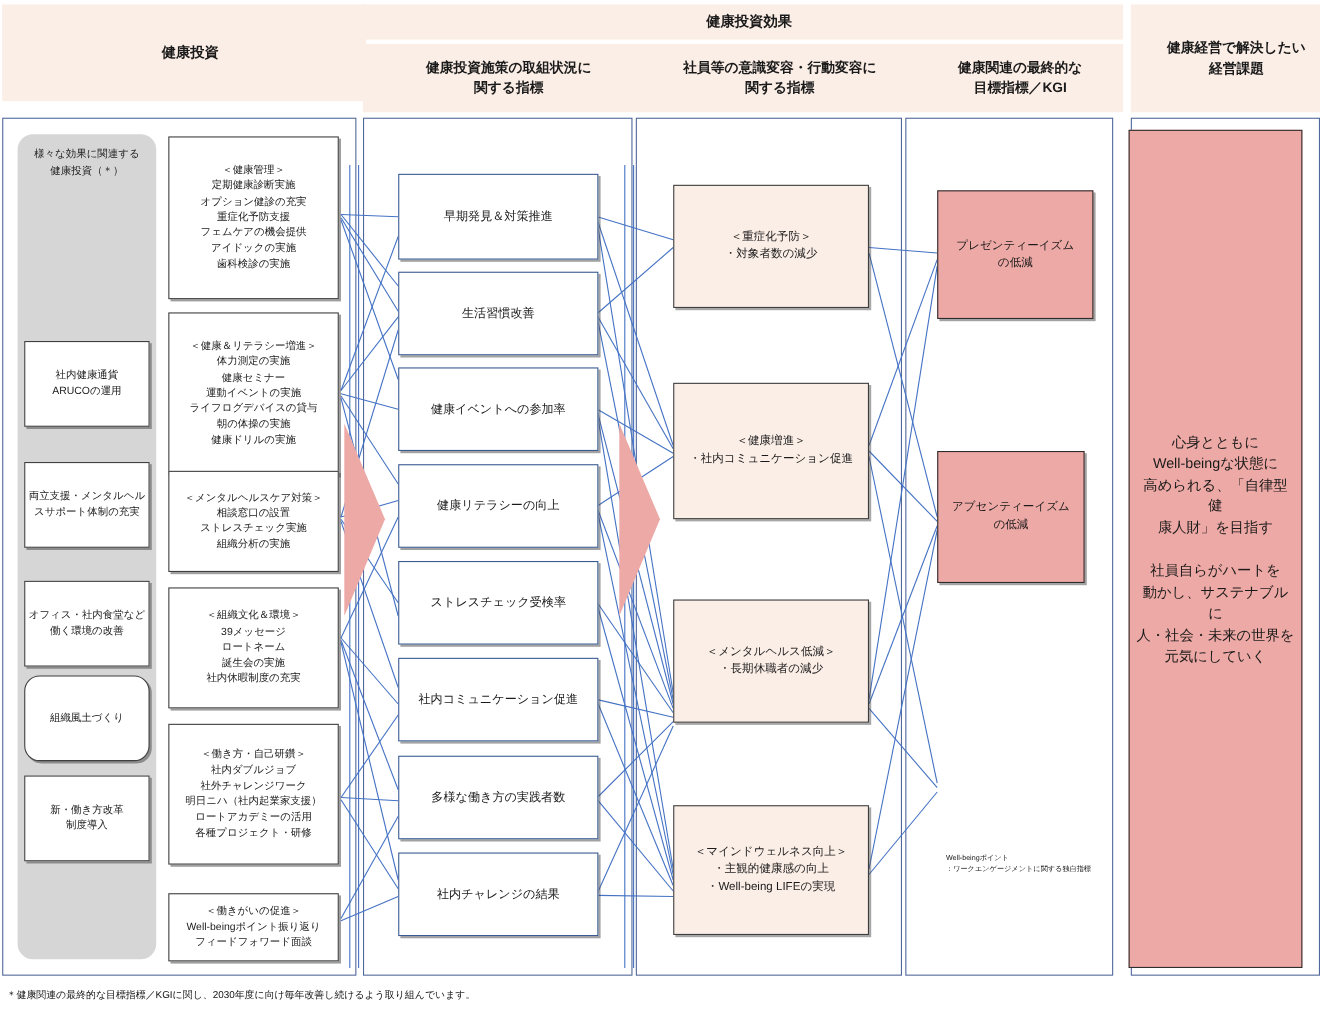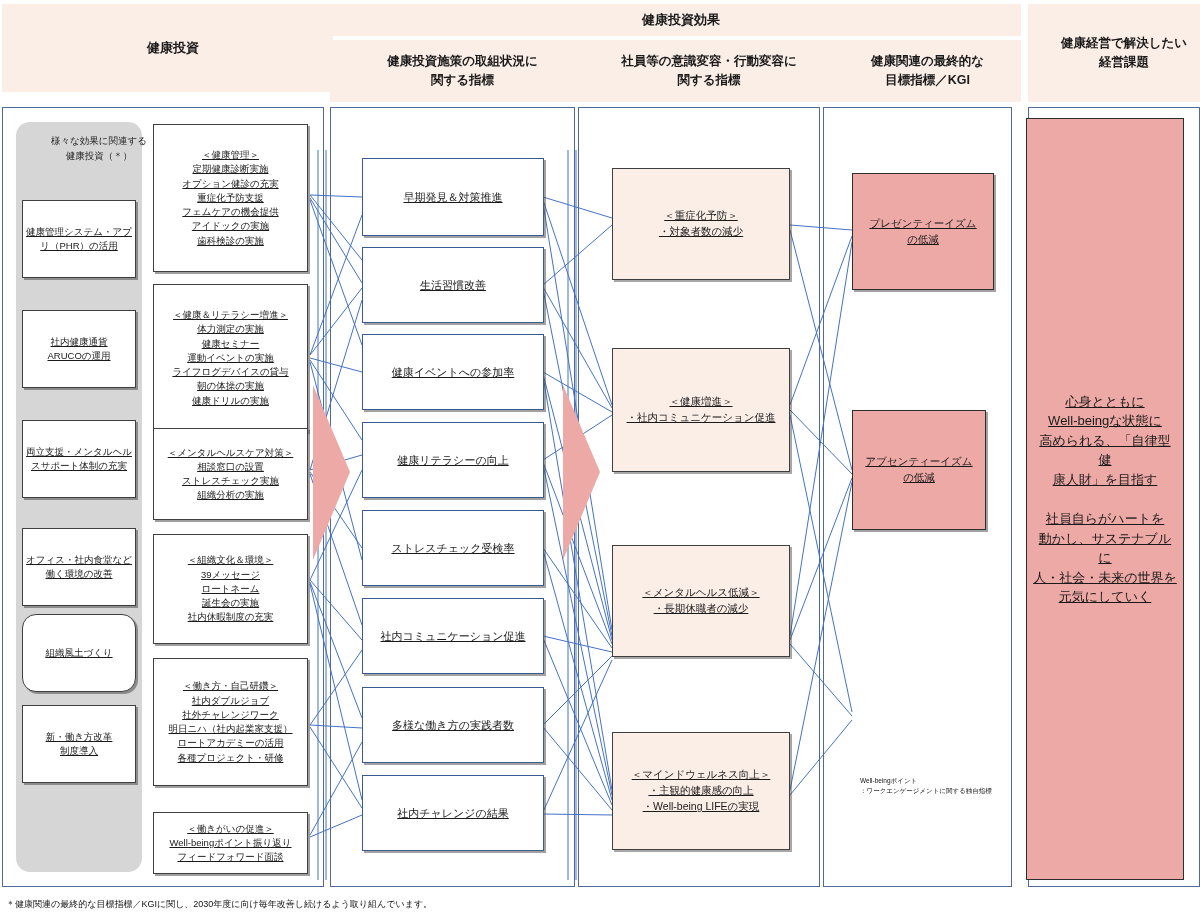--- a/index.html
+++ b/index.html
@@ -37,32 +37,31 @@
   .grey-wrap{
     position:absolute;
     background:#d6d6d6;
     border-radius:14px;
   }
   .grey-title{
     position:absolute;
     text-align:center;
     line-height:1.6;
     color:#222;
-    padding-left:20px;
   }
 
   
   .box{
     position:absolute;
     display:flex;align-items:center;justify-content:center;
     text-align:center;
     line-height:1.5;
     box-sizing:border-box;
   }
-  .box .inner{width:100%;text-decoration:underline;}
+  .box .inner{width:100%;}
   .box-white{
     background:#ffffff;
     border:1px solid #3f3f3f;
     box-shadow:2px 2px 0 rgba(80,80,80,.55);
   }
   .box-kpi{
     background:#ffffff;
     border:1px solid #3a5b92;
     box-shadow:2px 2px 0 rgba(70,70,70,.5);
   }
@@ -228,26 +227,20 @@
     <polygon class="chev" points="313,385 313,560 350,472"></polygon>
     <polygon class="chev" points="563,385 563,560 600,472"></polygon>
   </svg>
 
   <div class="grey-wrap" style="left:16px;top:122px;width:126px;height:750px;"></div>
   <div class="grey-title" style="left:16px;top:133px;width:126px;font-size:9.5px;">
     <span class="ln">様々な効果に関連する</span>
     <span class="ln">健康投資（＊）</span>
   </div>
 
-  <div class="box box-white" style="left:22px;top:200px;width:114px;height:78px;font-size:9.5px;">
-    <div class="inner">
-      <span class="ln">健康管理システム・アプ</span>
-      <span class="ln">リ（PHR）の活用</span>
-    </div>
-  </div>
   <div class="box box-white" style="left:22px;top:310px;width:114px;height:78px;font-size:9.5px;">
     <div class="inner">
       <span class="ln">社内健康通貨</span>
       <span class="ln">ARUCOの運用</span>
     </div>
   </div>
   <div class="box box-white" style="left:22px;top:420px;width:114px;height:78px;font-size:9.5px;">
     <div class="inner">
       <span class="ln">両立支援・メンタルヘル</span>
       <span class="ln">スサポート体制の充実</span>

